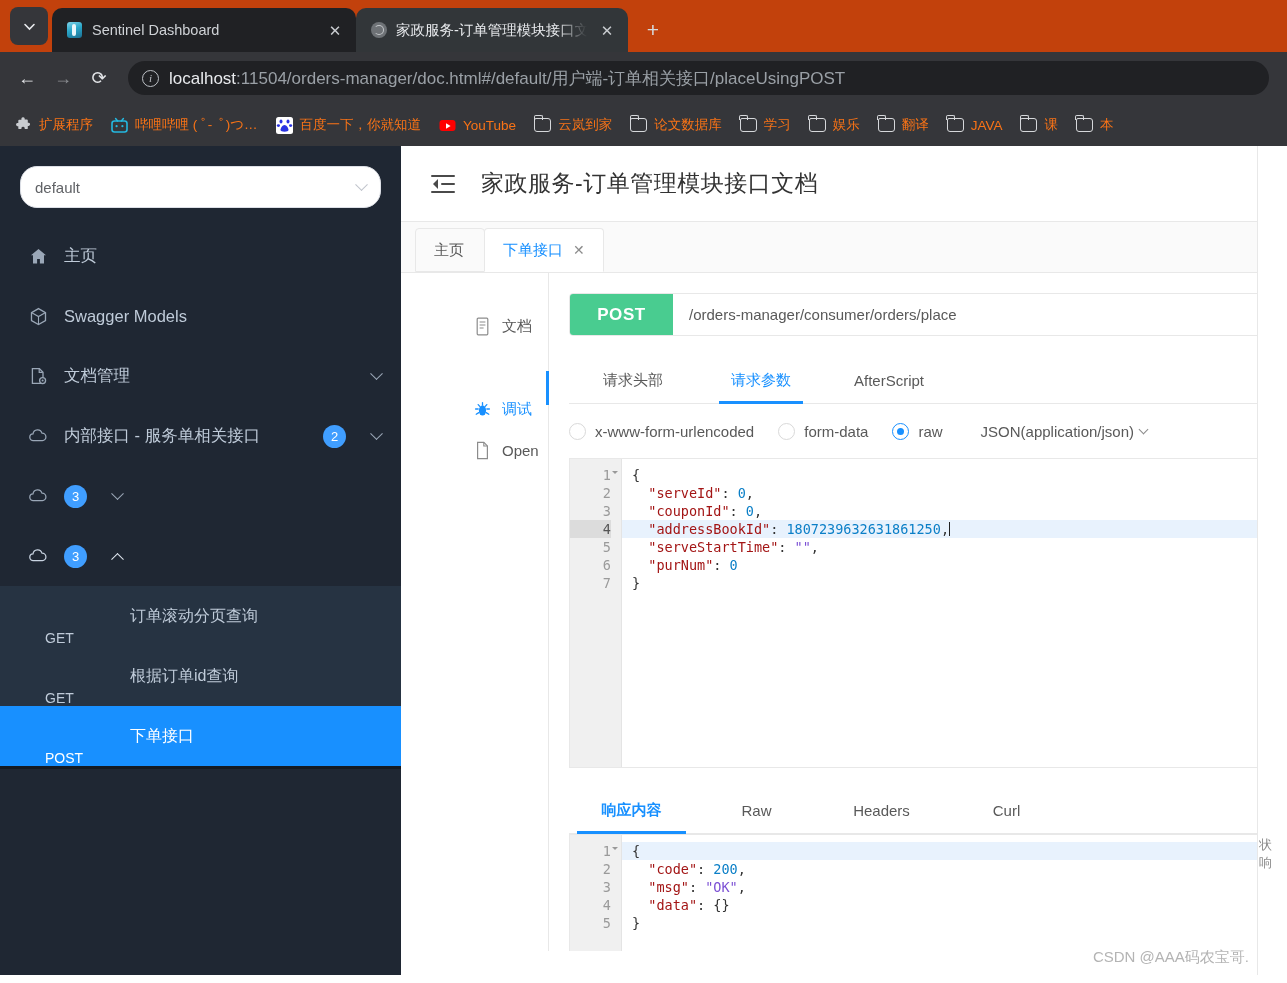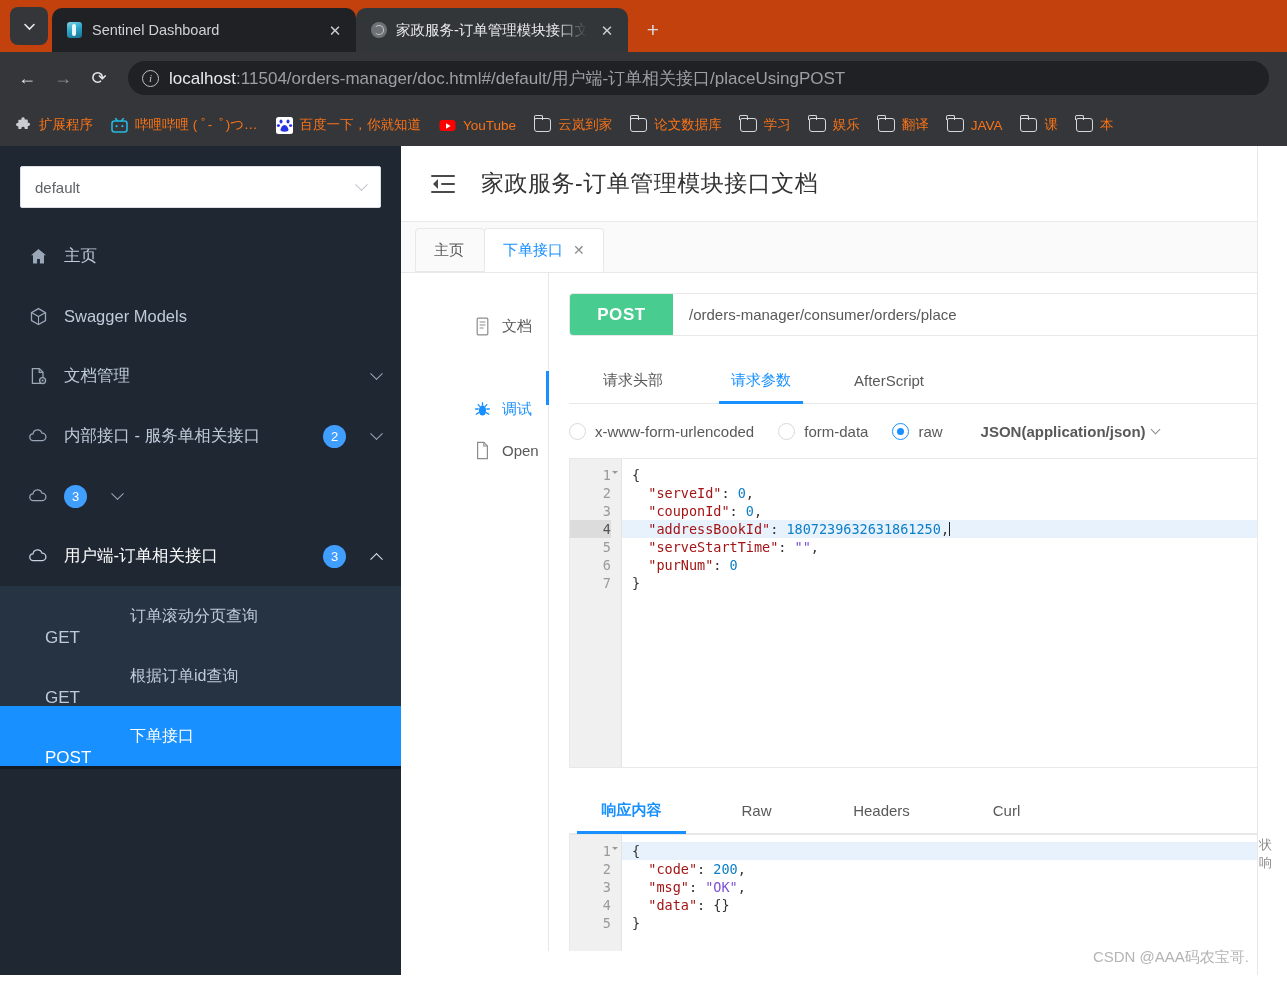--- a/index.html
+++ b/index.html
@@ -127,21 +127,21 @@
   .page { display: flex; height: 829px; background: #fff; position: relative; }
 
   
   .sidebar {
     width: 401px; flex: none; background: #1f2733;
     overflow: hidden; position: relative;
   }
   .sel-wrap { padding: 20px 20px 0 20px; }
   .sel {
     height: 42px; background: #fff; border: 1px solid #dcdfe6;
-    border-radius: 2px; display: flex; align-items: center;
+    border-radius: 17px; display: flex; align-items: center;
     padding: 0 14px; color: #606266; font-size: 15px;
   }
   .sel .sel-val { flex: 1 1 auto; color: #606266; }
   .chev-down {
     width: 9px; height: 9px; flex: none;
     border-right: 1.6px solid #c0c4cc; border-bottom: 1.6px solid #c0c4cc;
     transform: rotate(45deg) translate(-2px,-2px);
   }
   .menu { margin-top: 18px; }
   .m-item {
@@ -166,21 +166,21 @@
   }
   .m-arrow.down { transform: rotate(45deg) translate(-2px,-2px); }
   .m-arrow.up { transform: rotate(-135deg) translate(-2px,-2px); border-color:#dfe6ef; }
   .m-item.open .m-label { color: #ffffff; }
 
   .submenu { background: #263342; }
   .s-item {
     height: 60px; display: flex; align-items: center;
     padding-left: 45px; color: #bfcbd9; font-size: 16px;
   }
-  .s-item .s-method { width: 85px; flex: none; font-size: 17px; margin-top: 44px; }
+  .s-item .s-method { width: 85px; flex: none; font-size: 14px; margin-top: 44px; }
   .s-item.active { background: #1890ff; color: #fff; }
   .s-item.active .s-method { color: #fff; }
   .sidebar-divider { height: 3px; background: #141a22; }
 
   
   .content { flex: 1 1 auto; position: relative; overflow: hidden; background:#fff; }
   .doc-header {
     height: 76px; display: flex; align-items: center; gap: 26px;
     padding-left: 30px; border-bottom: 1px solid #e8e8e8; background: #fff;
   }
@@ -281,21 +281,21 @@
     border: 1.5px solid #d9d9d9; background: #fff; position: relative;
   }
   .radio.on .rdot { border-color: #1890ff; }
   .radio.on .rdot:after {
     content:""; position:absolute; left:50%; top:50%;
     width: 7px; height: 7px; margin: -3.5px 0 0 -3.5px;
     border-radius: 50%; background: #1890ff;
   }
   .ctype {
     display: flex; align-items: center; gap: 2px;
-    font-size: 15px; color: #595959; margin-left: 14px; font-weight: bold;
+    font-size: 15px; color: #595959; margin-left: 14px;
   }
   .ctype .cchev {
     width: 7px; height: 7px; flex:none; margin-left: 4px; margin-bottom:3px;
     border-right: 1.4px solid #8c8c8c; border-bottom: 1.4px solid #8c8c8c;
     transform: rotate(45deg);
   }
 
   
   .editor {
     border: 1px solid #e8e8e8; background: #fff;
@@ -545,21 +545,20 @@
           <span class="m-badge">3</span>
           <span class="m-arrow down"></span>
         </div>
 
         <div class="m-item open">
           <span class="m-ico">
             <svg width="20" height="16" viewBox="0 0 20 16">
                 <path d="M5.4 12.6a3.4 3.4 0 01-.4-6.8A4.6 4.6 0 0114 5.2a3.7 3.7 0 01.4 7.4z" fill="none" stroke="#c9d4e2" stroke-width="1.25"></path>
               </svg>
           </span>
-          <span class="m-label">用户端-订单相关接口</span>
           <span class="m-badge">3</span>
           <span class="m-arrow up"></span>
         </div>
 
         <div class="submenu">
           <div class="s-item">
             <span class="s-method">GET</span>
             <span>订单滚动分页查询</span>
           </div>
           <div class="s-item">

